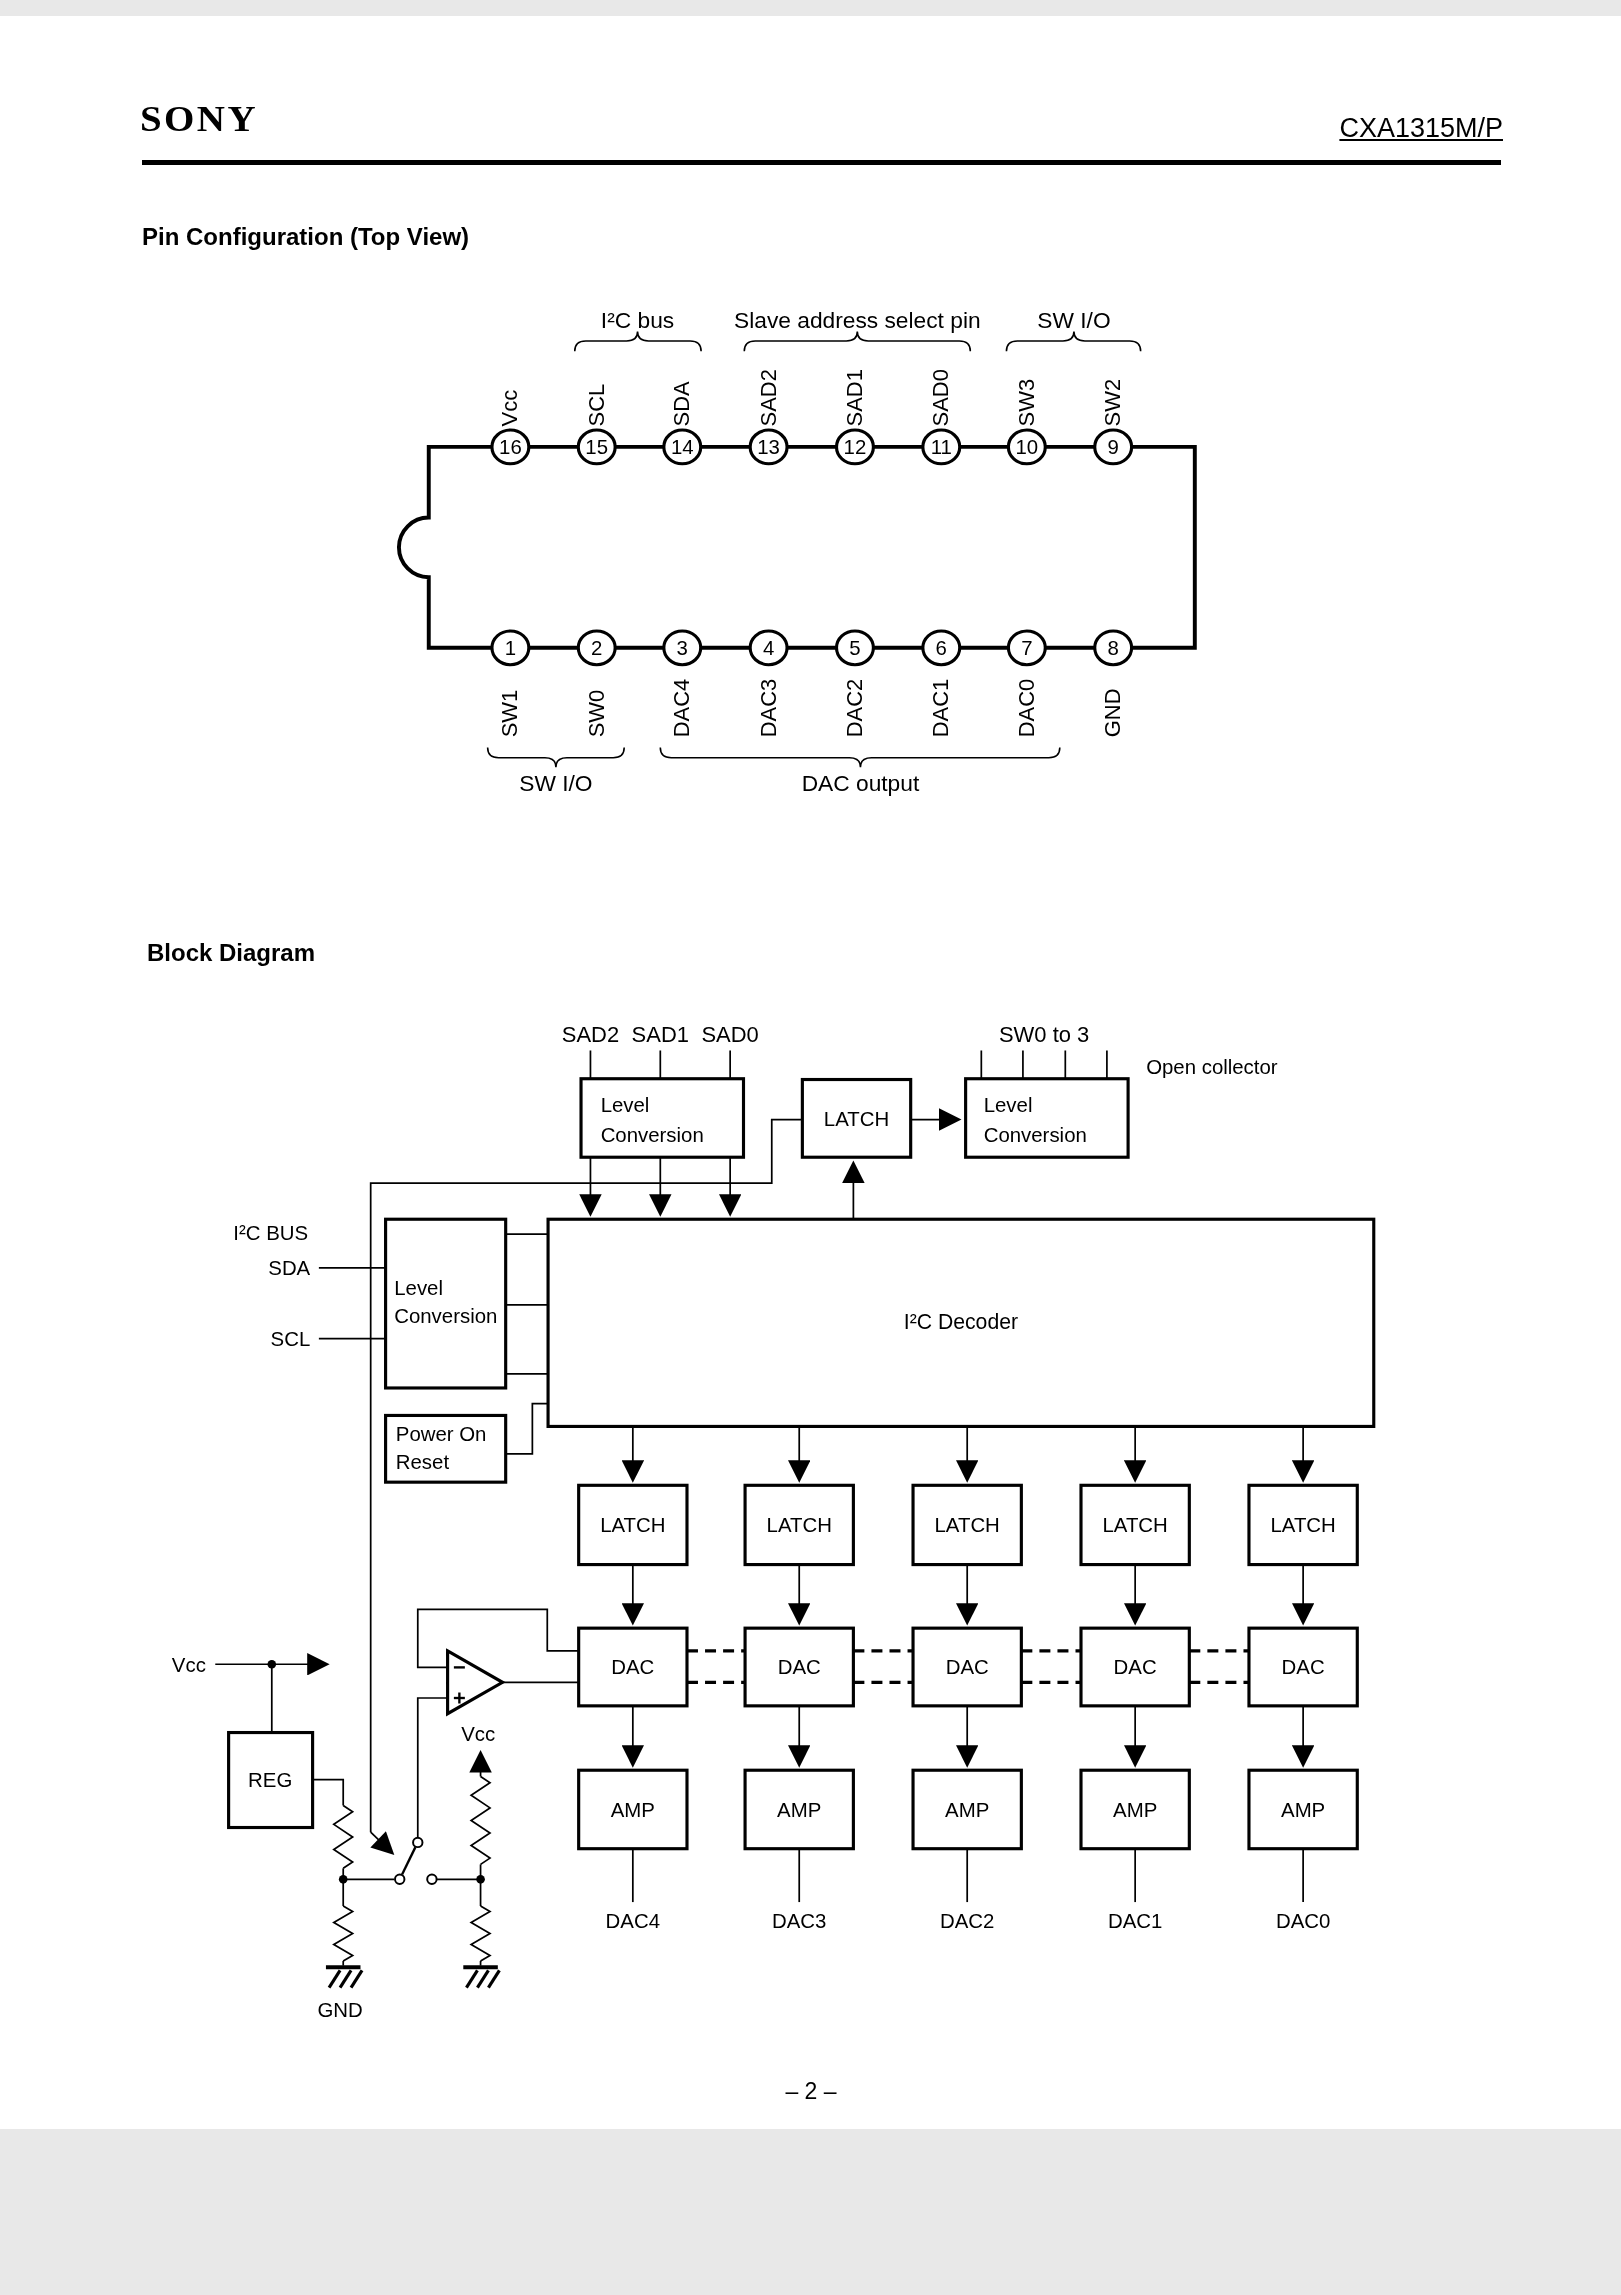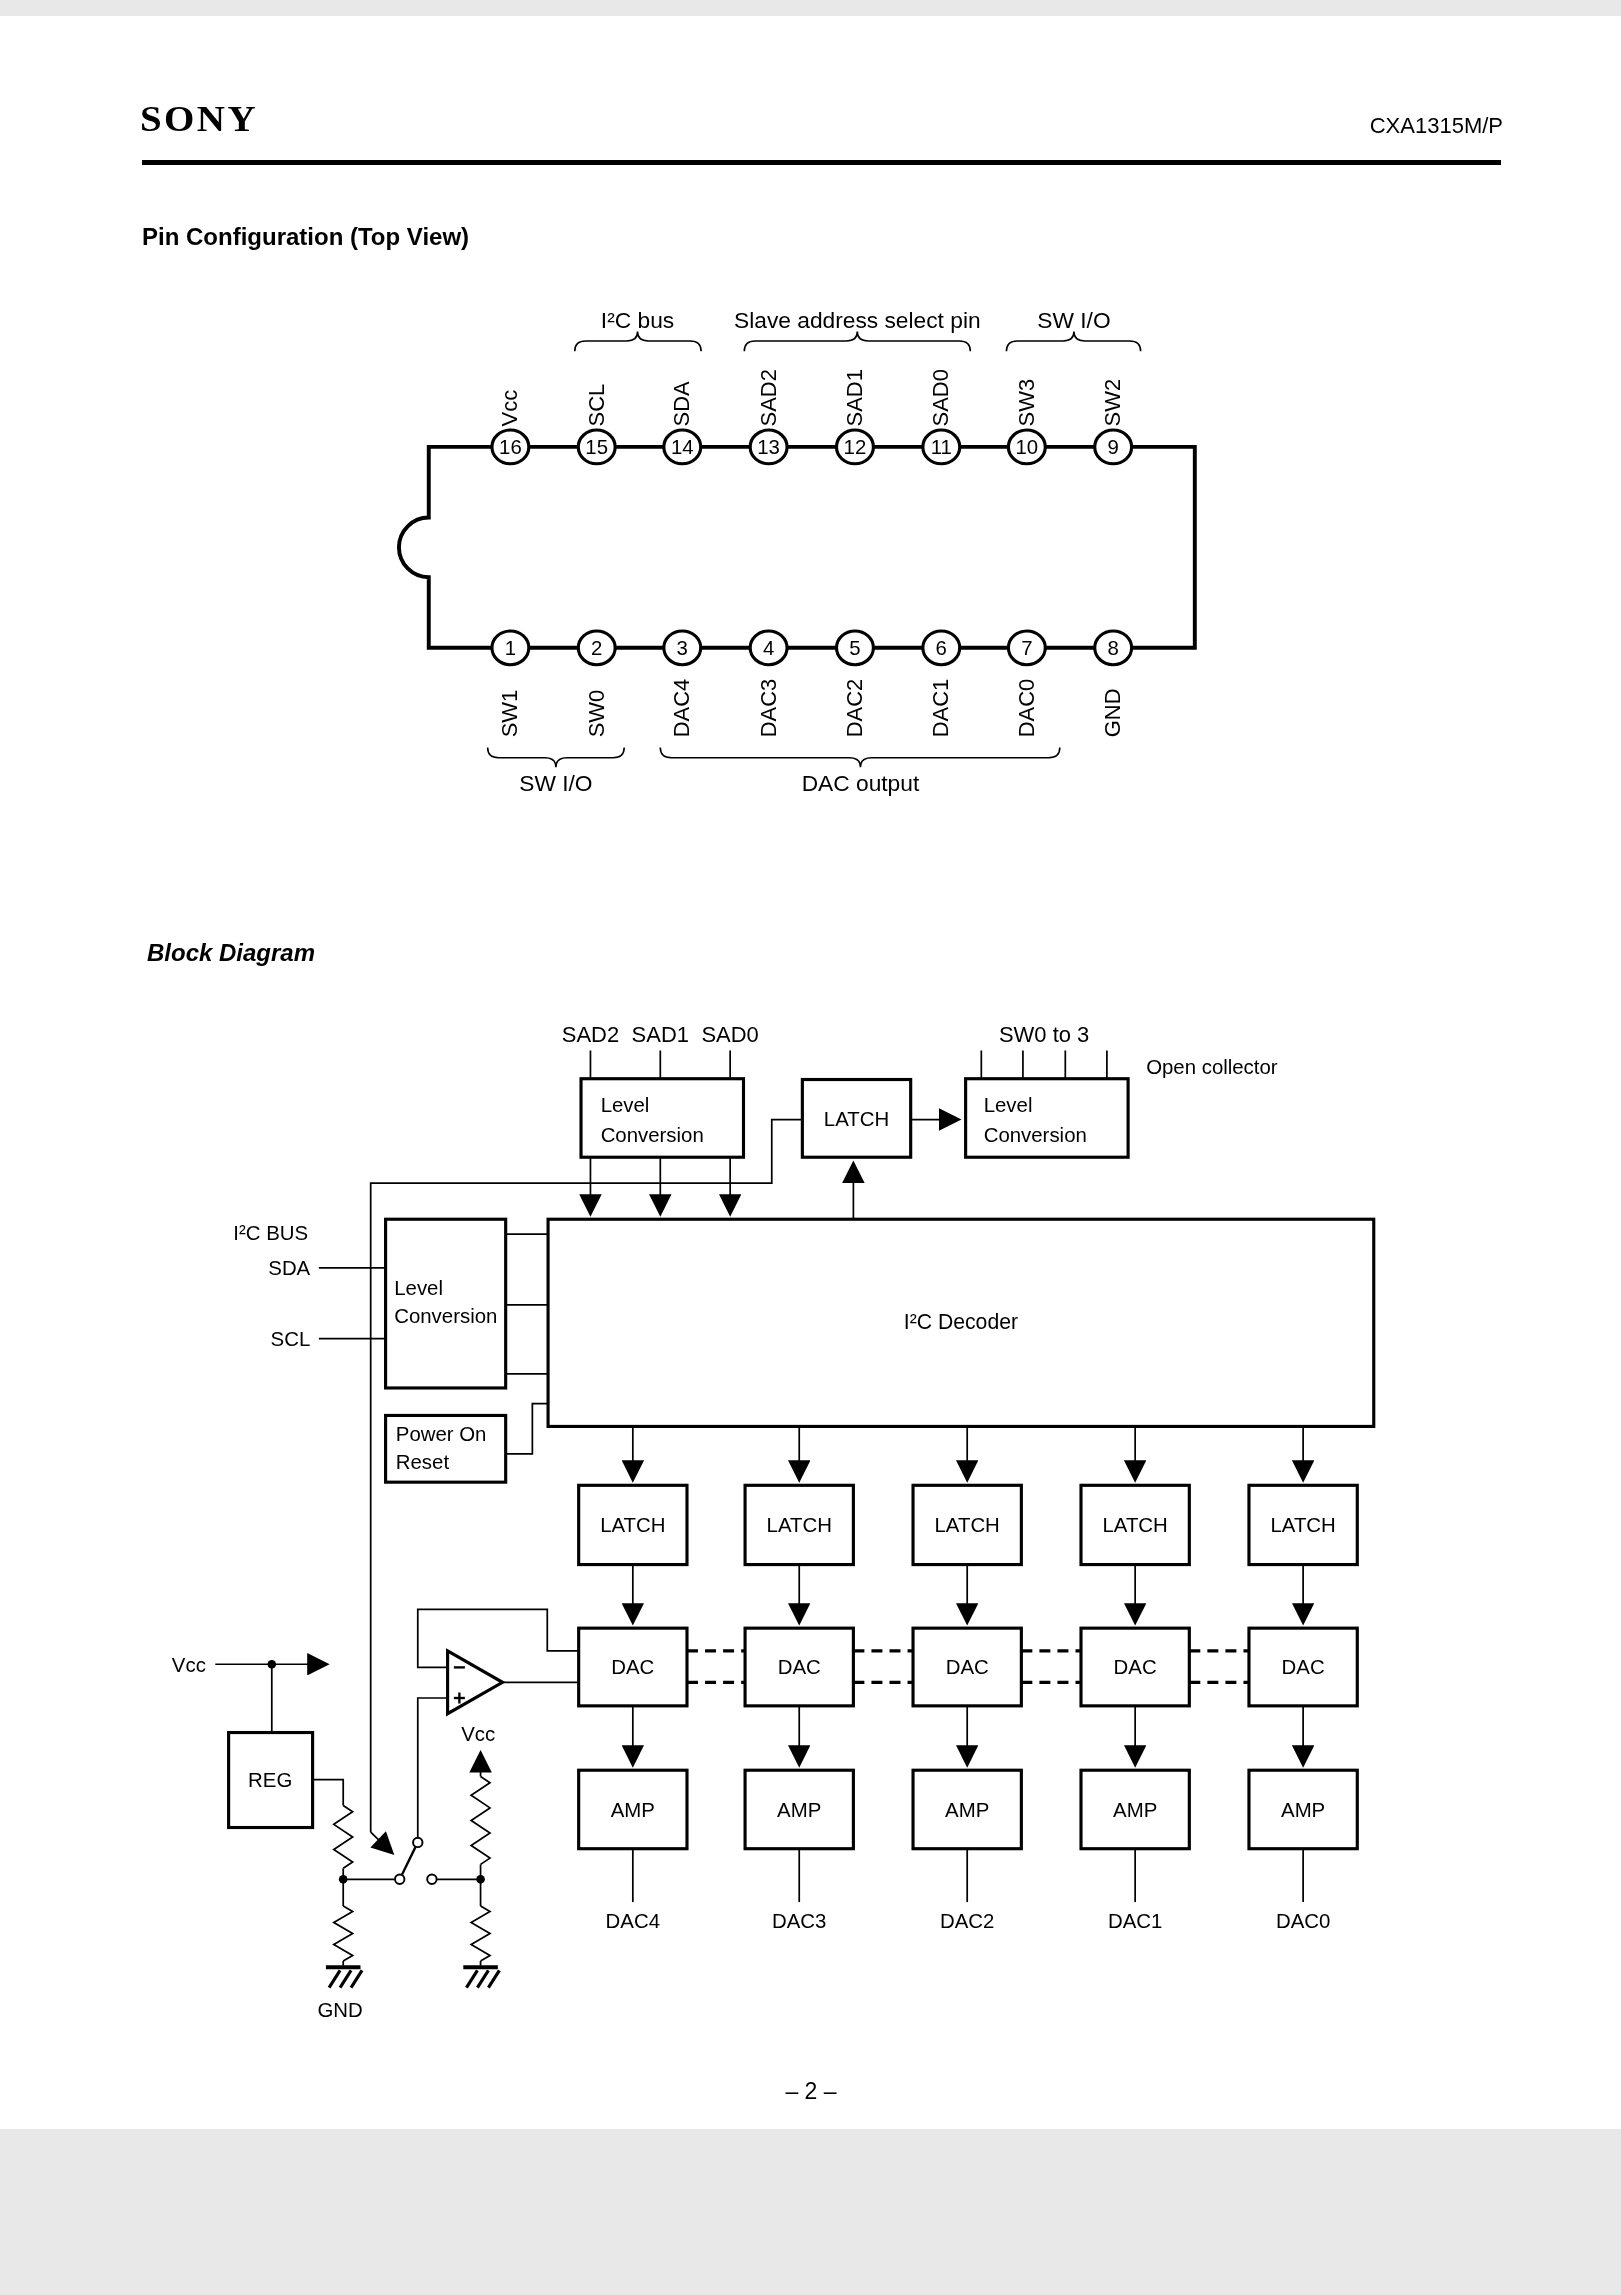--- a/index.html
+++ b/index.html
@@ -5,26 +5,26 @@
   html,body{margin:0;padding:0;background:#e8e8e8;}
   .page{
     position:relative;width:1622px;height:2113px;background:#ffffff;
     font-family:"Liberation Sans", sans-serif;color:#000;overflow:hidden;margin:16px auto;
   }
   .abs{position:absolute;}
   .brand{
     left:140px;top:82px;font-family:"Liberation Serif", serif;font-weight:bold;
     font-size:39px;letter-spacing:2.4px;transform:scaleY(0.92);transform-origin:top left;
   }
-  .partno{top:97px;right:119px;font-size:22px;}
+  .partno{top:97px;right:119px;font-size:27px;text-decoration:underline;}
   .rule{left:142px;top:144px;width:1359px;height:4.7px;background:#000;}
   .h1{font-size:24px;font-weight:bold;}
   .h1 .light{font-weight:bold;}
   .pin-head{left:142px;top:207px;}
-  .blk-head{left:147px;top:923px;font-style:italic;}
+  .blk-head{left:147px;top:923px;}
   .footer{left:654px;top:2062px;width:314px;text-align:center;font-size:23px;}
   svg{position:absolute;left:0;top:0;}
   svg text{font-family:"Liberation Sans", sans-serif;fill:#000;}
   .t26{font-size:26px;}
   .t27{font-size:27px;}
   .t28{font-size:28px;}
   .t29{font-size:29px;}
   .mid{text-anchor:middle;}
   .end{text-anchor:end;}
   .wire{stroke:#000;stroke-width:2.2;fill:none;}

